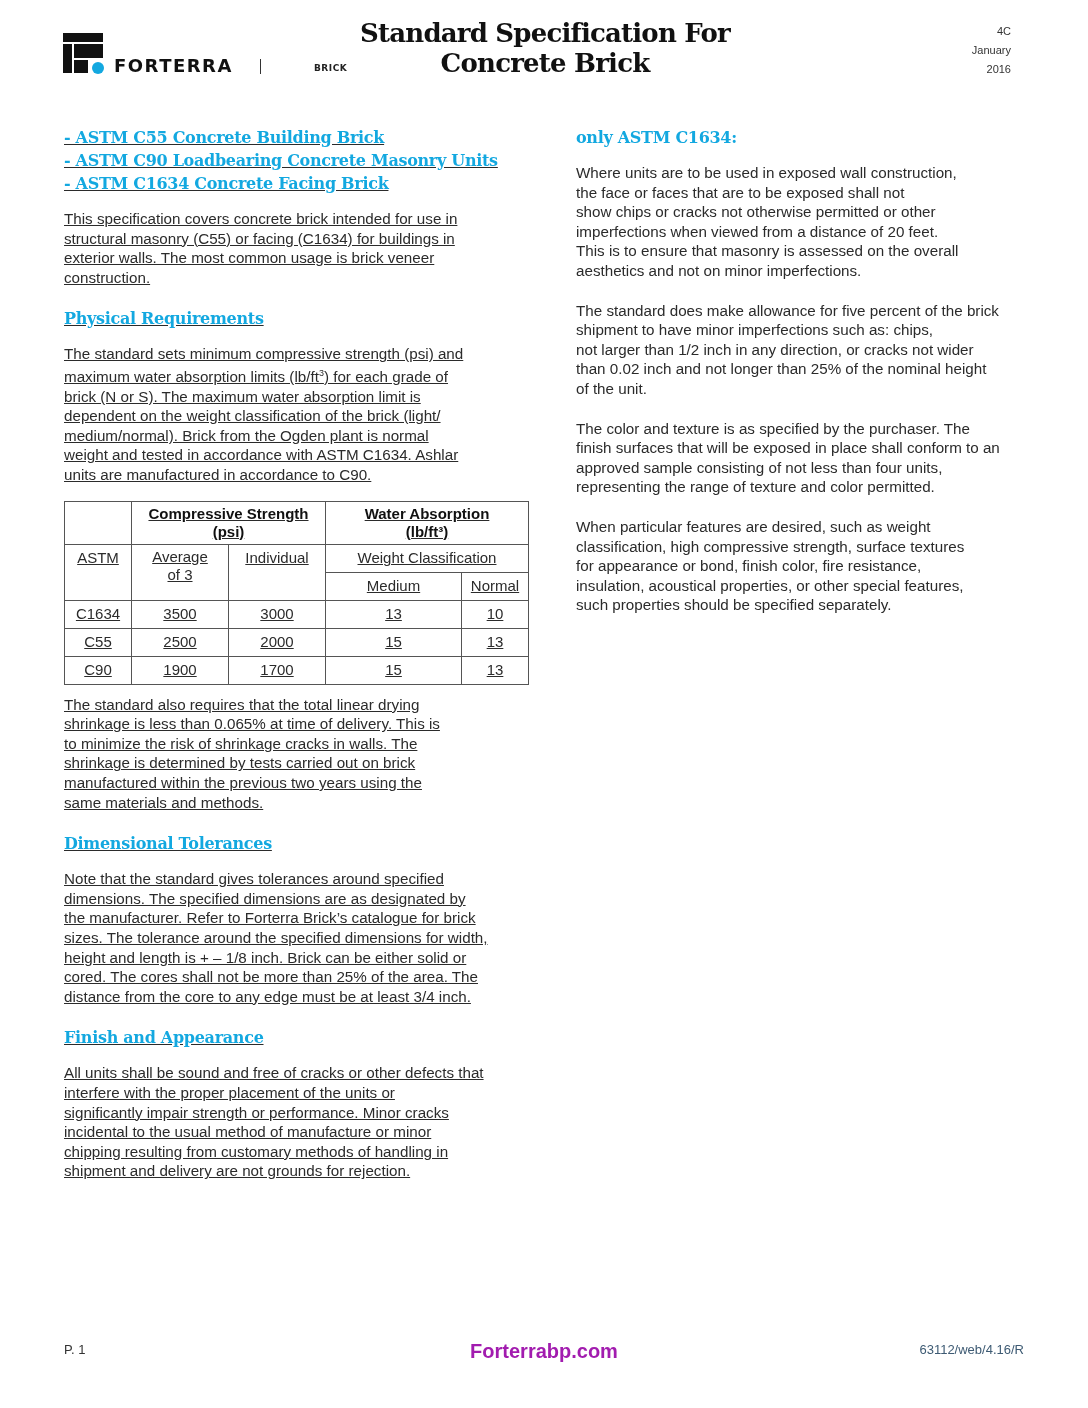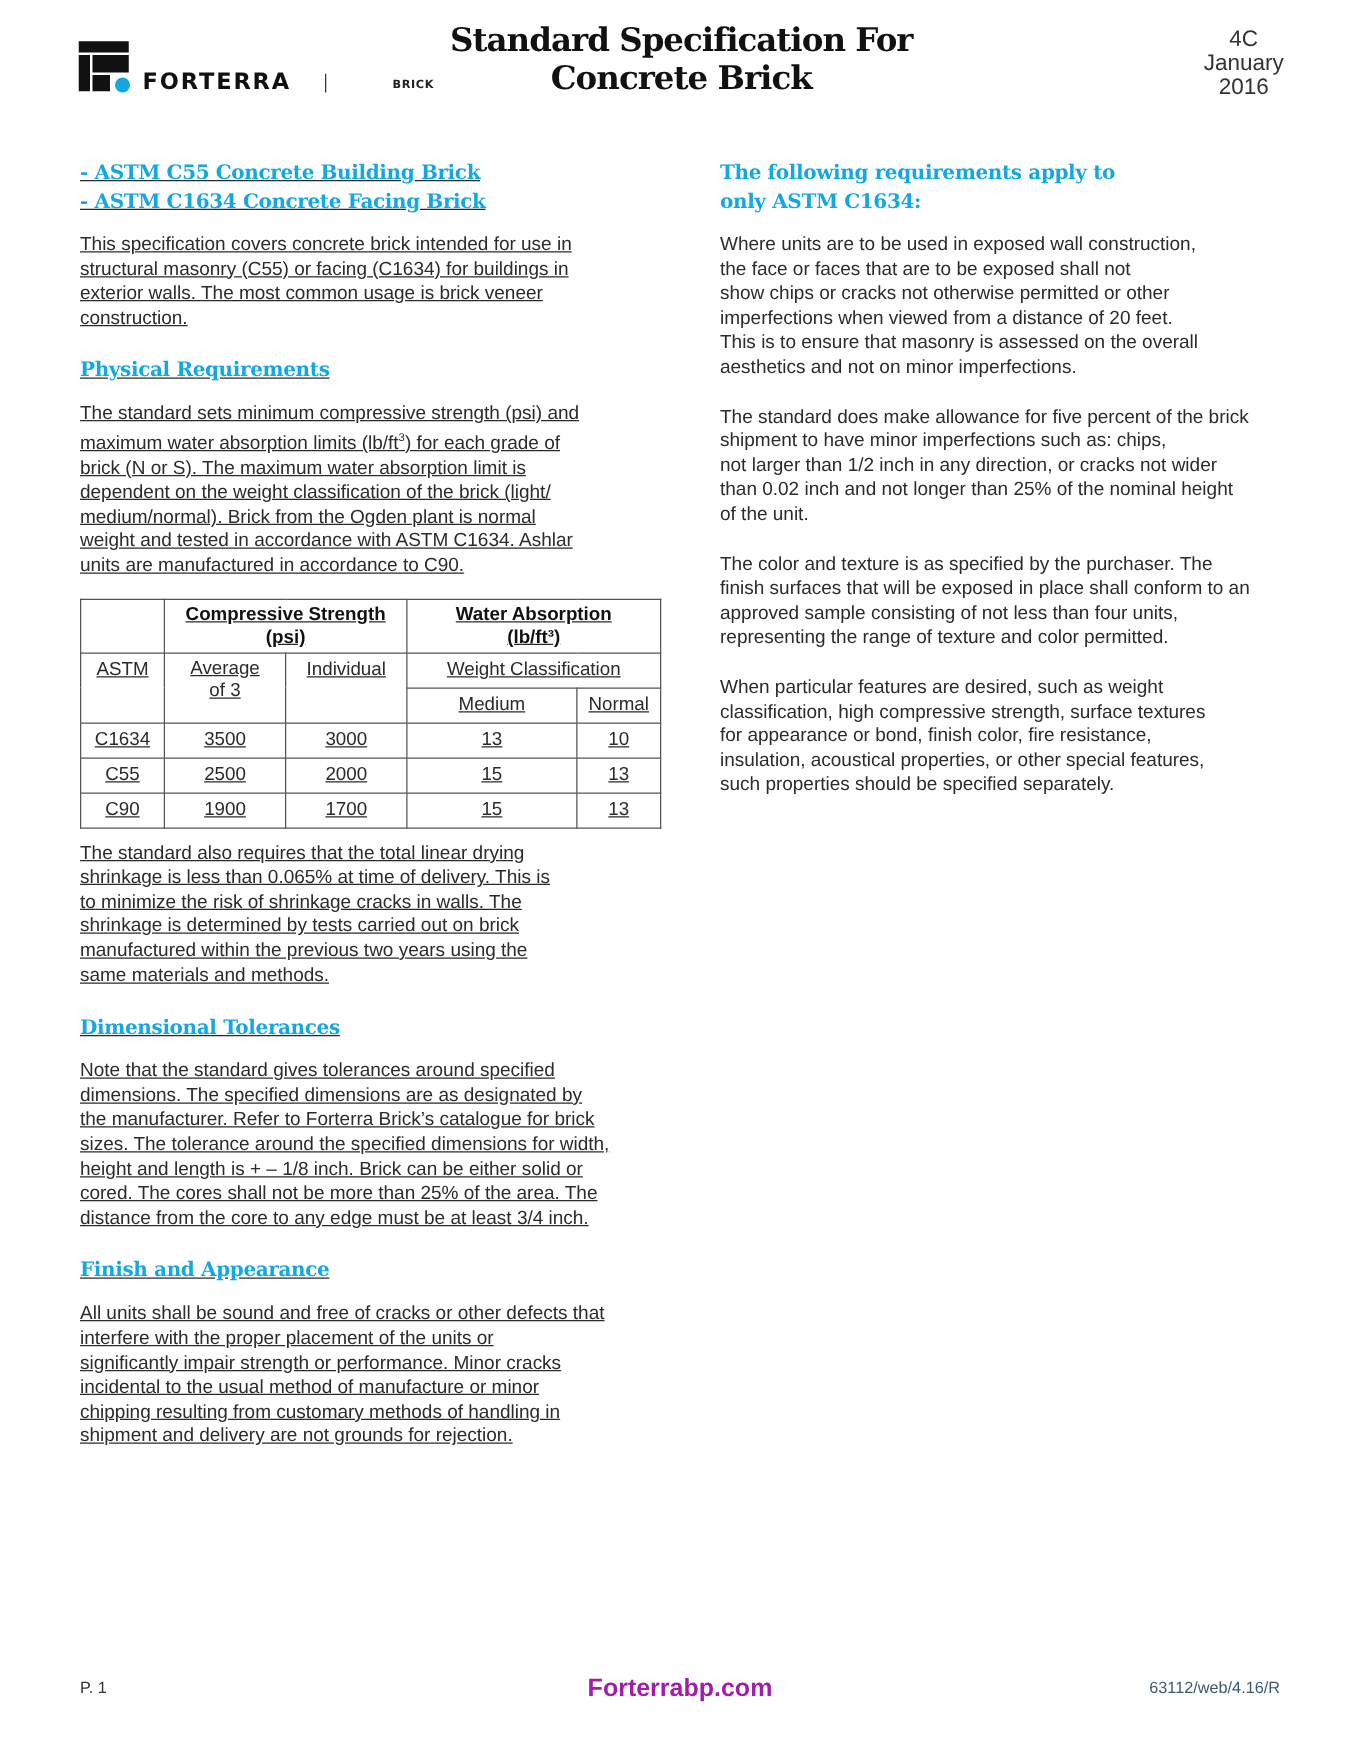--- a/index.html
+++ b/index.html
@@ -15,22 +15,22 @@
     font-weight: bold; font-size: 18px; letter-spacing: 1.5px; color: #111;
   }
   .logo-sep { position: absolute; left: 197px; top: 26px; width: 1px; height: 15px; background: #333; }
   .logo-sub { position: absolute; left: 203px; top: 30px; font-size: 9px; font-weight: bold; letter-spacing: 0.5px; color: #222; margin-left: 48px; }
   .title {
     position: absolute; left: 340px; top: 18px; width: 410px; text-align: center;
     font-family: "DejaVu Serif", serif; font-weight: bold; font-size: 26px; line-height: 30px;
     color: #111; letter-spacing: -0.8px;
   }
   .meta {
-    position: absolute; left: 955px; top: 22px; width: 80px; text-align: center;
-    font-size: 18px; line-height: 19px; color: #333; font-family: "Liberation Sans", sans-serif;
+    position: absolute; left: 931px; top: 22px; width: 80px; text-align: right;
+    font-size: 11px; line-height: 19px; color: #333; font-family: "Liberation Sans", sans-serif;
   }
   .col { position: absolute; font-family: "Liberation Sans", sans-serif; font-size: 15.2px; line-height: 19.6px; color: #2b2b2b; }
   .col-left { left: 64px; top: 126px; width: 470px; text-decoration: underline; }
   .col-right { left: 576px; top: 126px; width: 460px; }
   .blue { color: #13a8e0; font-family: "DejaVu Serif", serif; font-weight: bold; font-size: 16px; line-height: 23px; letter-spacing: -0.3px; }
   .para { margin: 0; white-space: pre-line; }
   .mt-s { margin-top: 14px; }
   .mt-m { margin-top: 20px; }
   table.spec {
     border-collapse: collapse; margin-top: 16px; width: 465px; font-size: 15px;
@@ -66,20 +66,21 @@
 
 <div class="meta">
   <div>4C</div>
   <div>January</div>
   <div>2016</div>
 </div>
 
 <div class="col col-left">
   <div class="blue">
     <div>- ASTM C55 Concrete Building Brick</div>
+    <div>- ASTM C90 Loadbearing Concrete Masonry Units</div>
     <div>- ASTM C1634 Concrete Facing Brick</div>
   </div>
   <p class="para mt-s">This specification covers concrete brick intended for use in
 structural masonry (C55) or facing (C1634) for buildings in
 exterior walls. The most common usage is brick veneer
 construction.</p>
 
   <div class="blue mt-m">Physical Requirements</div>
   <p class="para mt-s"><span>The standard sets minimum compressive strength (psi) and
 maximum water absorption limits (lb/ft</span><sup style="font-size:9px;">3</sup><span>) for each grade of
@@ -157,21 +158,20 @@
   <p class="para mt-s">All units shall be sound and free of cracks or other defects that
 interfere with the proper placement of the units or
 significantly impair strength or performance. Minor cracks
 incidental to the usual method of manufacture or minor
 chipping resulting from customary methods of handling in
 shipment and delivery are not grounds for rejection.</p>
 </div>
 
 <div class="col col-right">
   <div class="blue">
-    <div>The following requirements apply to</div>
     <div>only ASTM C1634:</div>
   </div>
   <p class="para mt-s">Where units are to be used in exposed wall construction,
 the face or faces that are to be exposed shall not
 show chips or cracks not otherwise permitted or other
 imperfections when viewed from a distance of 20 feet.
 This is to ensure that masonry is assessed on the overall
 aesthetics and not on minor imperfections.</p>
   <p class="para mt-m">The standard does make allowance for five percent of the brick
 shipment to have minor imperfections such as: chips,

